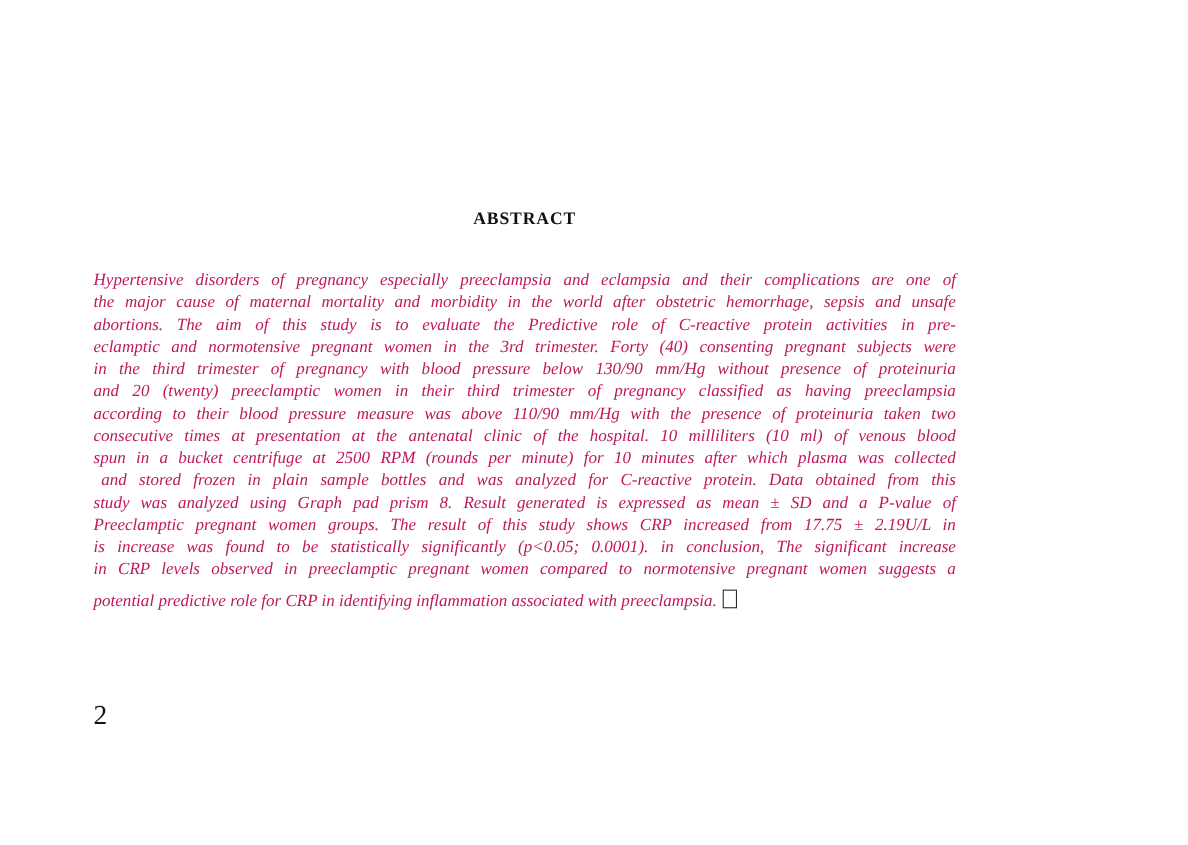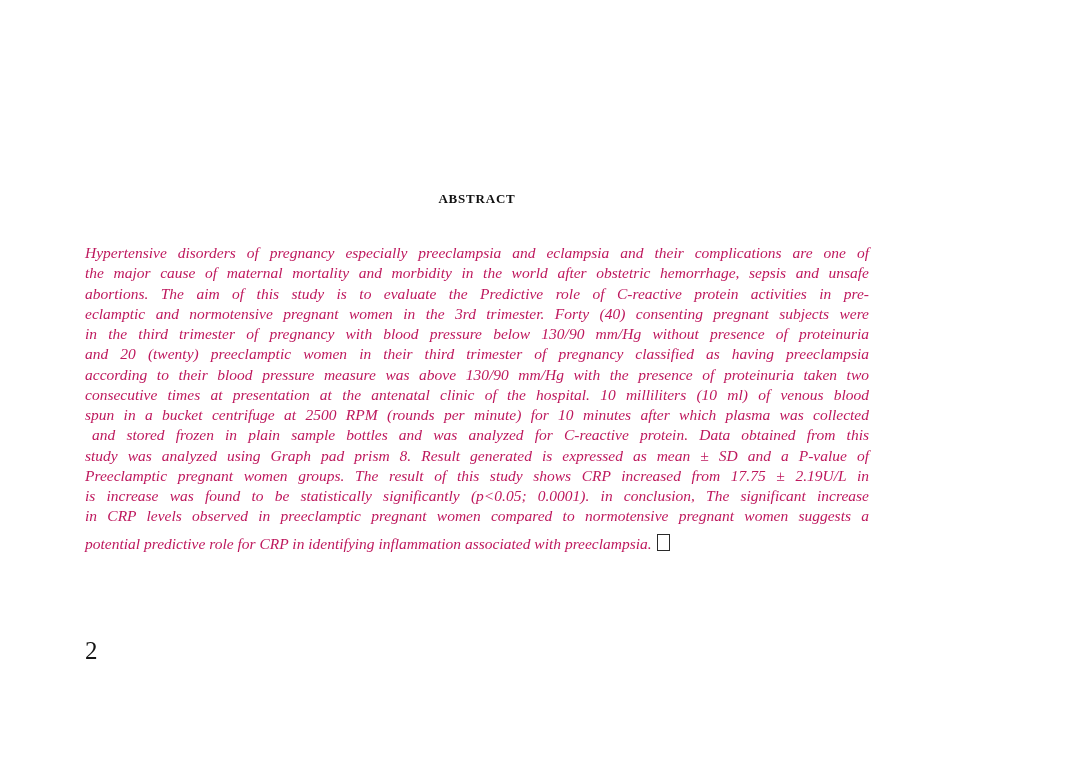--- a/index.html
+++ b/index.html
@@ -20,21 +20,21 @@
     position: absolute;
     left: 85px;
     top: 191px;
     width: 784px;
   }
   .heading {
     margin: 0 0 36px 0;
     text-align: center;
     font-family: "Liberation Serif", serif;
     font-weight: bold;
-    font-size: 13px;
+    font-size: 16px;
     letter-spacing: 0.8px;
     color: #111111;
   }
   .abstract-body {
     font-style: italic;
     font-size: 15.5px;
     line-height: 20.25px;
     color: #be185d;
   }
   .line {
@@ -76,21 +76,21 @@
 <div class="page">
   <div class="content">
     <h1 class="heading">ABSTRACT</h1>
     <div class="abstract-body">
         <div class="line just"><span>Hypertensive disorders of pregnancy especially preeclampsia and eclampsia and their complications are one of</span></div>
         <div class="line just"><span>the major cause of maternal mortality and morbidity in the world after obstetric hemorrhage, sepsis and unsafe</span></div>
         <div class="line just"><span>abortions. The aim of this study is to evaluate the Predictive role of C-reactive protein activities in pre-</span></div>
         <div class="line just"><span>eclamptic and normotensive pregnant women in the 3rd trimester. Forty (40) consenting pregnant subjects were</span></div>
         <div class="line just"><span>in the third trimester of pregnancy with blood pressure below 130/90 mm/Hg without presence of proteinuria</span></div>
         <div class="line just"><span>and 20 (twenty) preeclamptic women in their third trimester of pregnancy classified as having preeclampsia</span></div>
-        <div class="line just"><span>according to their blood pressure measure was above 130/90 mm/Hg with the presence of proteinuria taken two</span></div>
+        <div class="line just"><span>according to their blood pressure measure was above 110/90 mm/Hg with the presence of proteinuria taken two</span></div>
         <div class="line just"><span>consecutive times at presentation at the antenatal clinic of the hospital. 10 milliliters (10 ml) of venous blood</span></div>
         <div class="line just"><span>spun in a bucket centrifuge at 2500 RPM (rounds per minute) for 10 minutes after which plasma was collected</span></div>
         <div class="line just indent"><span>and stored frozen in plain sample bottles and was analyzed for C-reactive protein. Data obtained from this</span></div>
         <div class="line just"><span>study was analyzed using Graph pad prism 8. Result generated is expressed as mean ± SD and a P-value of</span></div>
         <div class="line just"><span>Preeclamptic pregnant women groups. The result of this study shows CRP increased from 17.75 ± 2.19U/L in</span></div>
         <div class="line just"><span>is increase was found to be statistically significantly (p&lt;0.05; 0.0001). in conclusion, The significant increase</span></div>
         <div class="line just"><span>in CRP levels observed in preeclamptic pregnant women compared to normotensive pregnant women suggests a</span></div>
         <div class="line gap"><span>potential predictive role for CRP in identifying inflammation associated with preeclampsia.</span><span class="tofu"></span></div>
       </div>
   </div>

